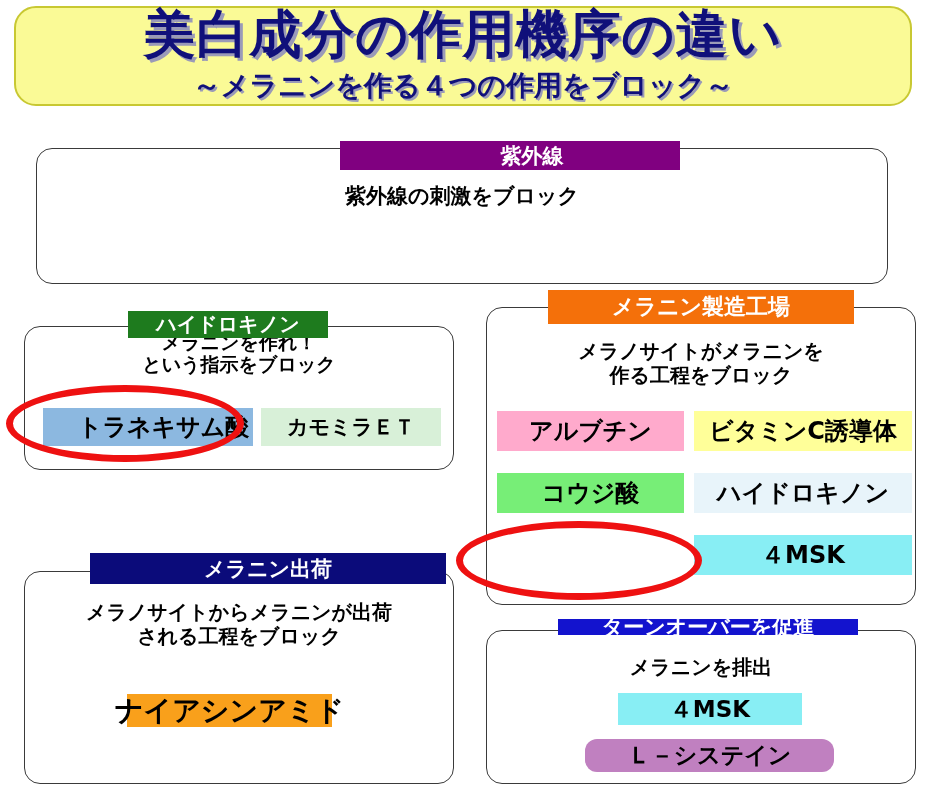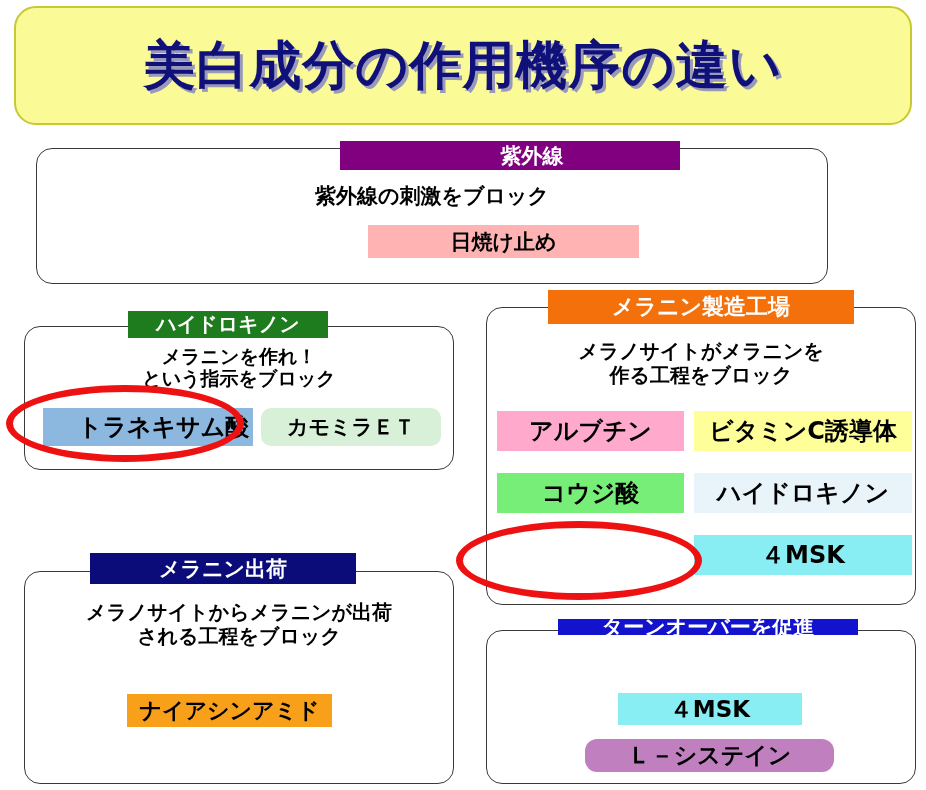--- a/index.html
+++ b/index.html
@@ -12,21 +12,21 @@
     height: 790px;
     position: relative;
     overflow: hidden;
     font-family: "DejaVu Sans", "Liberation Sans", sans-serif;
   }
 
   
   #title-banner {
     position: absolute;
     left: 14px; top: 6px;
-    width: 898px; height: 119px;
+    width: 898px; height: 100px;
     background: #fafa96;
     border: 2px solid #c8c832;
     border-radius: 22px;
     box-sizing: border-box;
     display: flex;
     flex-direction: column;
     align-items: center;
     justify-content: center;
   }
   #title-main {
@@ -82,58 +82,58 @@
     align-items: center;
     justify-content: center;
     color: #000000;
     font-weight: bold;
     white-space: nowrap;
     box-sizing: border-box;
     z-index: 4;
   }
 
   
-  #uv-panel { left: 36px; top: 148px; width: 792px; height: 136px; }
+  #uv-panel { left: 36px; top: 148px; width: 852px; height: 136px; }
   #uv-head  { left: 340px; top: 141px; width: 296px; height: 29px;
               background: #800080; font-size: 21px; padding-left: 44px; }
   #uv-desc  { top: 35px; font-size: 21px; }
   #uv-chip  { left: 331px; top: 76px; width: 271px; height: 33px;
               background: #ffb3b3; font-size: 21px; }
 
   
   #msg-panel { left: 24px; top: 326px; width: 430px; height: 144px; }
   #msg-head  { left: 128px; top: 311px; width: 200px; height: 27px;
                background: #1e7b1e; font-size: 20px; }
-  #msg-desc  { top: 18px; font-size: 19px; text-align: center; }
+  #msg-desc  { top: 4px; font-size: 19px; text-align: center; }
   #msg-chip-1 { left: 18px; top: 81px; width: 210px; height: 38px;
                 background: #8cb8e0; font-size: 24px; padding-left: 31px; }
   #msg-chip-2 { left: 236px; top: 81px; width: 180px; height: 38px;
-                background: #d8f0d8; font-size: 21px; border-radius: 10px; }
+                background: #d8f0d8; font-size: 21px; }
 
   
   #fac-panel { left: 486px; top: 307px; width: 430px; height: 298px; }
   #fac-head  { left: 548px; top: 290px; width: 306px; height: 34px;
                background: #f4700a; font-size: 22px; }
   #fac-desc  { top: 32px; font-size: 20px; }
   .fac-chip-l { left: 10px; width: 187px; height: 40px; }
   .fac-chip-r { left: 207px; width: 218px; height: 40px; }
   #fac-c1 { top: 103px; background: #ffaacc; font-size: 24px; }
   #fac-c2 { top: 103px; background: #ffff99; font-size: 24px; }
   #fac-c3 { top: 165px; background: #77ee77; font-size: 24px; }
   #fac-c4 { top: 165px; background: #e8f4fa; font-size: 24px; }
   #fac-c5 { top: 227px; background: #fac98a; font-size: 24px; }
   #fac-c6 { top: 227px; background: #88eef4; font-size: 24px; }
 
   
   #ship-panel { left: 24px; top: 571px; width: 430px; height: 213px; }
-  #ship-head  { left: 90px; top: 553px; width: 266px; height: 31px;
+  #ship-head  { left: 90px; top: 553px; width: 356px; height: 31px;
                 background: #0b0b7a; font-size: 21px; }
   #ship-desc  { top: 29px; font-size: 20px; }
   #ship-chip  { left: 102px; top: 122px; width: 205px; height: 33px;
-                background: #f9a01b; font-size: 22px; }
+                background: #f9a01b; font-size: 28px; }
 
   
   #turn-panel { left: 486px; top: 630px; width: 430px; height: 154px; }
   #turn-head  { left: 558px; top: 619px; width: 300px; height: 16px;
                 background: #1313ce; font-size: 21px; }
   #turn-desc  { top: 25px; font-size: 20px; }
   #turn-chip-1 { left: 131px; top: 62px; width: 184px; height: 32px;
                  background: #88eef4; font-size: 23px; }
   #turn-chip-2 { left: 98px; top: 108px; width: 249px; height: 33px;
                  background: #c080c0; font-size: 23px; border-radius: 12px; }
@@ -149,25 +149,25 @@
     background: transparent;
   }
   #ellipse-tranexamic { left: 6px;  top: 385px; width: 238px; height: 77px; }
   #ellipse-linoleic   { left: 456px; top: 521px; width: 246px; height: 79px; }
 </style>
 </head>
 <body>
 
 <div id="title-banner">
   <div id="title-main">美白成分の作用機序の違い</div>
+  <div id="title-sub">～メラニンを作る４つの作用をブロック～</div>
 </div>
 
 <div class="panel" id="uv-panel">
   <div class="panel-desc" id="uv-desc">紫外線の刺激をブロック</div>
-  <div class="chip" id="uv-chip">日焼け止め</div>
 </div>
 <div class="panel-head" id="uv-head">紫外線</div>
 
 <div class="panel" id="msg-panel">
   <div class="panel-desc" id="msg-desc">メラニンを作れ！
 という指示をブロック</div>
   <div class="chip" id="msg-chip-1">トラネキサム酸</div>
   <div class="chip" id="msg-chip-2">カモミラＥＴ</div>
 </div>
 <div class="panel-head" id="msg-head">ハイドロキノン</div>
@@ -184,19 +184,20 @@
 <div class="panel-head" id="fac-head">メラニン製造工場</div>
 
 <div class="panel" id="ship-panel">
   <div class="panel-desc" id="ship-desc">メラノサイトからメラニンが出荷
 される工程をブロック</div>
   <div class="chip" id="ship-chip">ナイアシンアミド</div>
 </div>
 <div class="panel-head" id="ship-head">メラニン出荷</div>
 
 <div class="panel" id="turn-panel">
+  <div class="panel-desc" id="turn-desc">メラニンを排出</div>
   <div class="chip" id="turn-chip-1">４MSK</div>
   <div class="chip" id="turn-chip-2">Ｌ－システイン</div>
 </div>
 <div class="panel-head" id="turn-head">ターンオーバーを促進</div>
 
 <div class="ellipse" id="ellipse-tranexamic"></div>
 <div class="ellipse" id="ellipse-linoleic"></div>
 
 </body></html>

